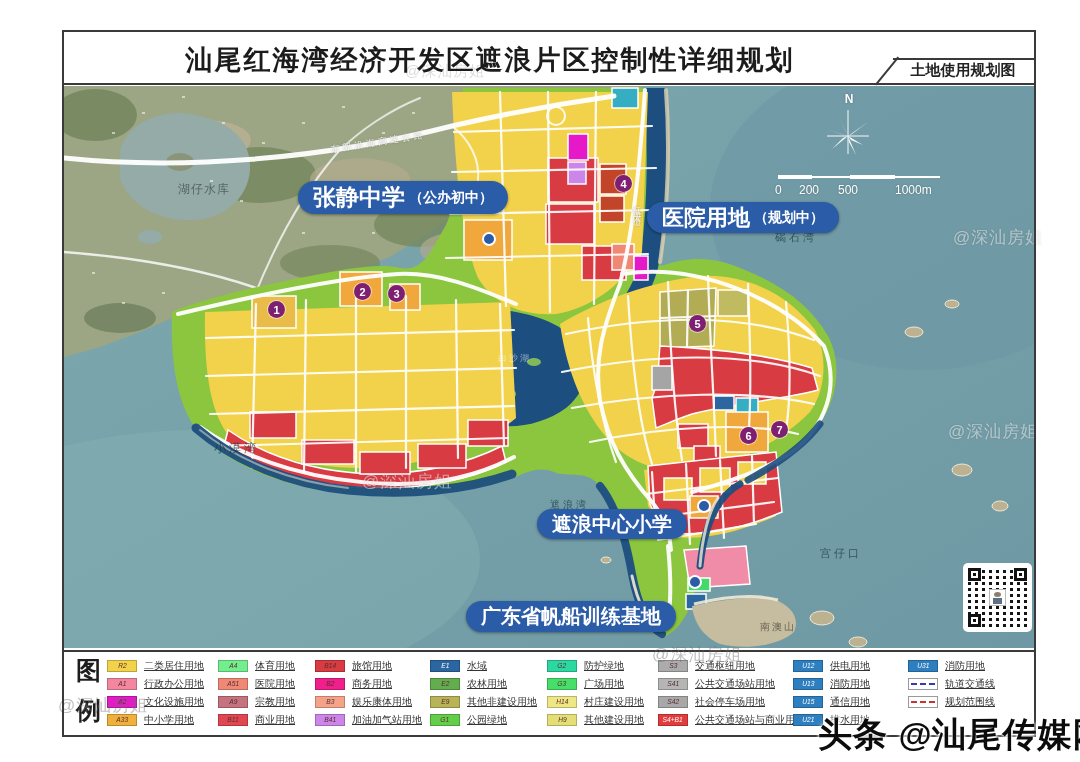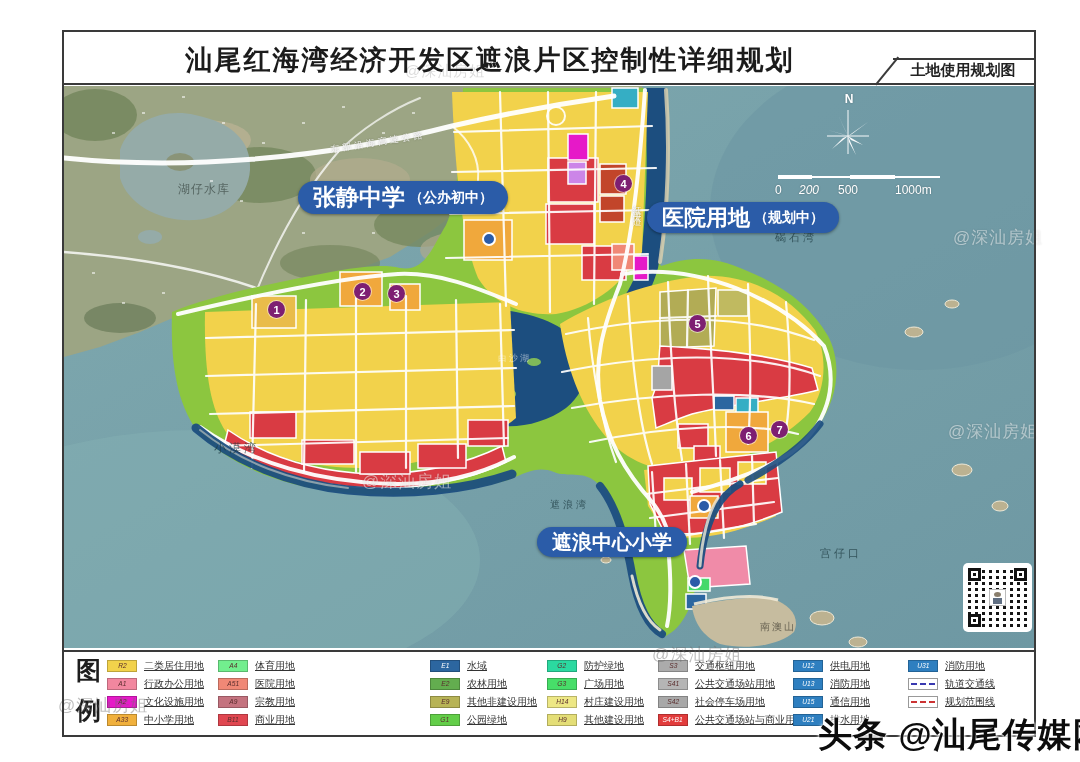--- a/index.html
+++ b/index.html
@@ -272,22 +272,25 @@
   </svg>
 
   <div class="pill" style="left:298px;top:181px;height:33px;font-size:23px;">
     <span>张静中学</span>
     <span class="sfx">（公办初中）</span>
   </div>
   <div class="pill" style="left:647px;top:202px;height:31px;font-size:22px;">
     <span>医院用地</span>
     <span class="sfx">（规划中）</span>
   </div>
-  <div class="pill" style="left:537px;top:527px;height:30px;font-size:20px;">
+  <div class="pill" style="left:537px;top:509px;height:30px;font-size:20px;">
     <span>遮浪中心小学</span>
+  </div>
+  <div class="pill" style="left:466px;top:601px;height:31px;font-size:20px;">
+    <span>广东省帆船训练基地</span>
   </div>
 
   <div class="marker" style="left:268px;top:301px;">1</div>
   <div class="marker" style="left:354px;top:283px;">2</div>
   <div class="marker" style="left:388px;top:285px;">3</div>
   <div class="marker" style="left:615px;top:175px;">4</div>
   <div class="marker" style="left:689px;top:315px;">5</div>
   <div class="marker" style="left:740px;top:427px;">6</div>
   <div class="marker" style="left:771px;top:421px;">7</div>
 
@@ -319,21 +322,21 @@
       <polygon points="25,28 33,47 26,34"></polygon>
     </g>
   </svg>
 
   <div class="abs scalebar">
     <div class="seg" style="left:3px;top:5px;width:34px;height:4px;"></div>
     <div class="seg" style="left:37px;top:6px;width:38px;height:1.5px;"></div>
     <div class="seg" style="left:75px;top:5px;width:45px;height:4px;"></div>
     <div class="seg" style="left:120px;top:6px;width:45px;height:1.5px;"></div>
     <span class="tick" style="left:0px;">0</span>
-    <span class="tick" style="left:24px;font-style:italic;">200</span>
+    <span class="tick" style="left:24px;">200</span>
     <span class="tick" style="left:63px;">500</span>
     <span class="tick" style="left:120px;">1000m</span>
   </div>
 
   <div class="abs qr">
     <div class="qr-body"></div>
     <div class="finder" style="left:5px;top:5px;">
         <i></i>
       </div>
     <div class="finder" style="right:5px;top:5px;">
@@ -404,20 +407,46 @@
           </span>
           <span class="ll">宗教用地</span>
         </div>
       <div class="li">
           <span class="sw" data-codestyle="dark" style="background-color: rgb(224, 71, 81);">
             <i class="code">B11</i>
           </span>
           <span class="ll">商业用地</span>
         </div>
     </div>
+    <div class="lcol" style="left:251px;">
+      <div class="li">
+          <span class="sw" data-codestyle="dark" style="background-color: rgb(217, 59, 67);">
+            <i class="code">B14</i>
+          </span>
+          <span class="ll">旅馆用地</span>
+        </div>
+      <div class="li">
+          <span class="sw" data-codestyle="dark" style="background-color: rgb(240, 31, 140);">
+            <i class="code">B2</i>
+          </span>
+          <span class="ll">商务用地</span>
+        </div>
+      <div class="li">
+          <span class="sw" data-codestyle="dark" style="background-color: rgb(245, 163, 136);">
+            <i class="code">B3</i>
+          </span>
+          <span class="ll">娱乐康体用地</span>
+        </div>
+      <div class="li">
+          <span class="sw" data-codestyle="dark" style="background-color: rgb(204, 133, 232);">
+            <i class="code">B41</i>
+          </span>
+          <span class="ll">加油加气站用地</span>
+        </div>
+    </div>
     <div class="lcol" style="left:366px;">
       <div class="li">
           <span class="sw" data-codestyle="light" style="background-color: rgb(44, 102, 160);">
             <i class="code">E1</i>
           </span>
           <span class="ll">水域</span>
         </div>
       <div class="li">
           <span class="sw" data-codestyle="dark" style="background-color: rgb(99, 173, 79);">
             <i class="code">E2</i>

